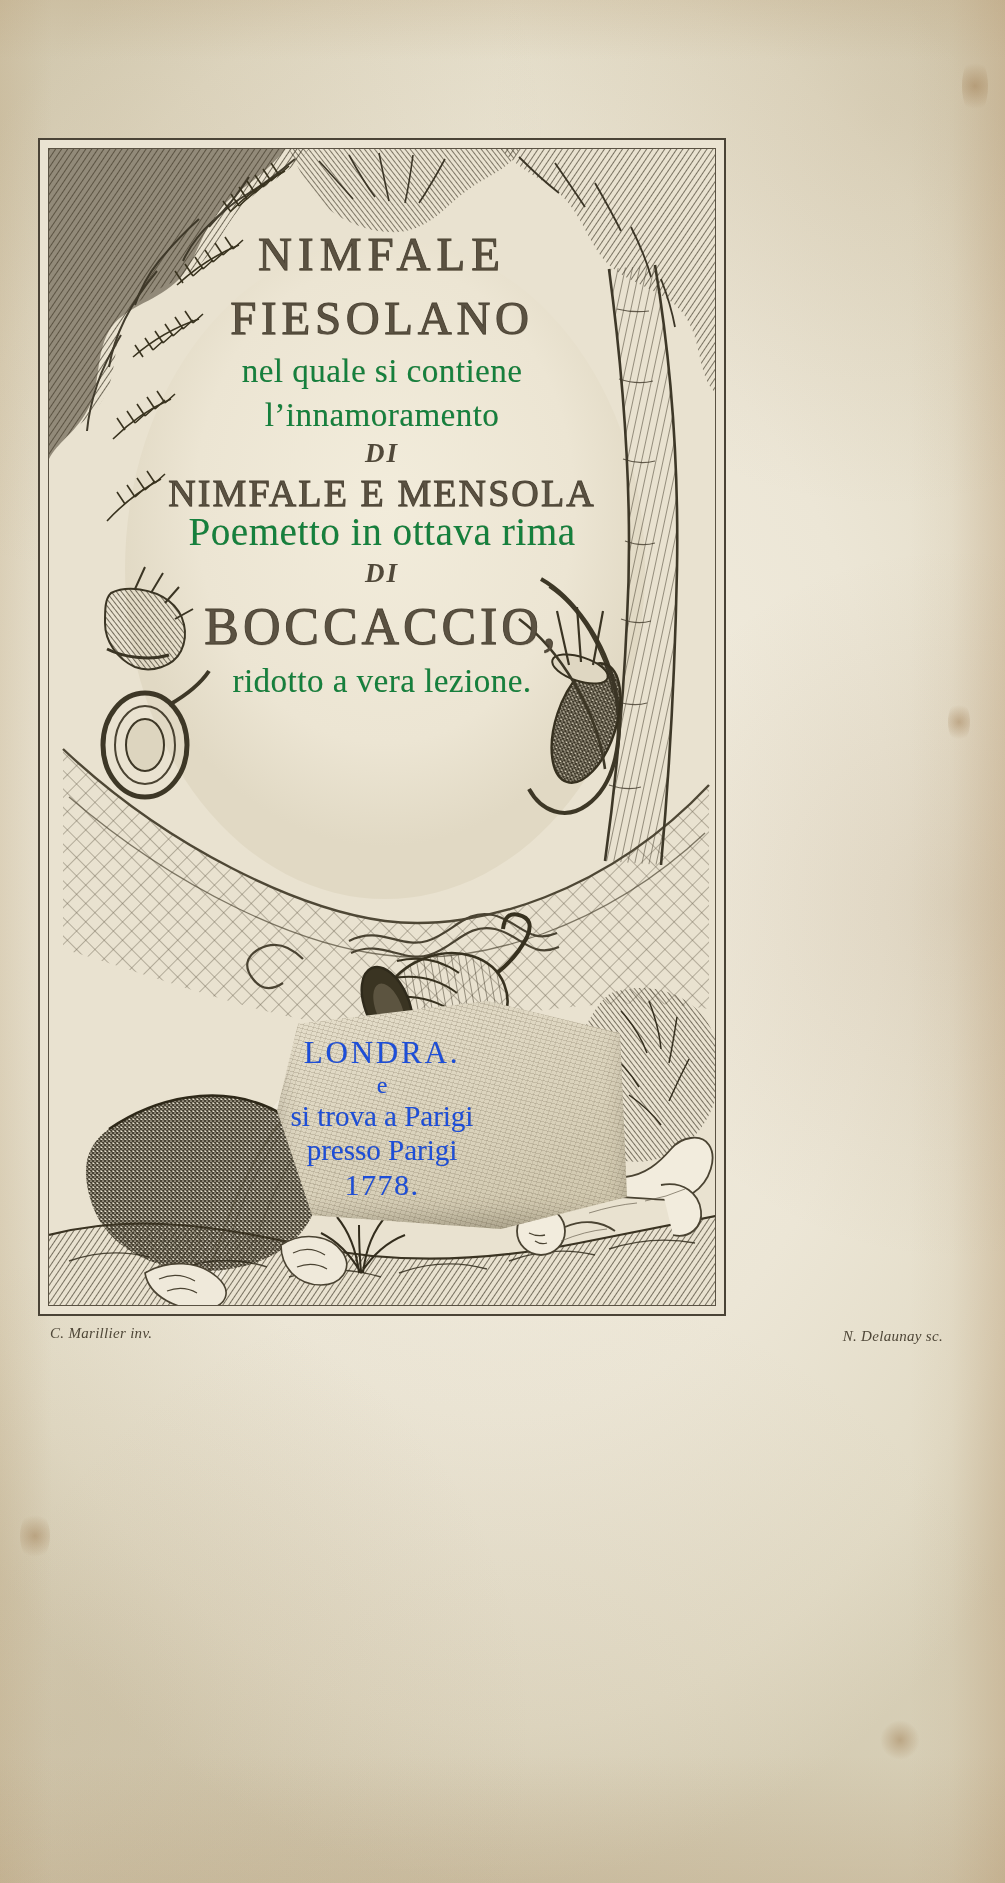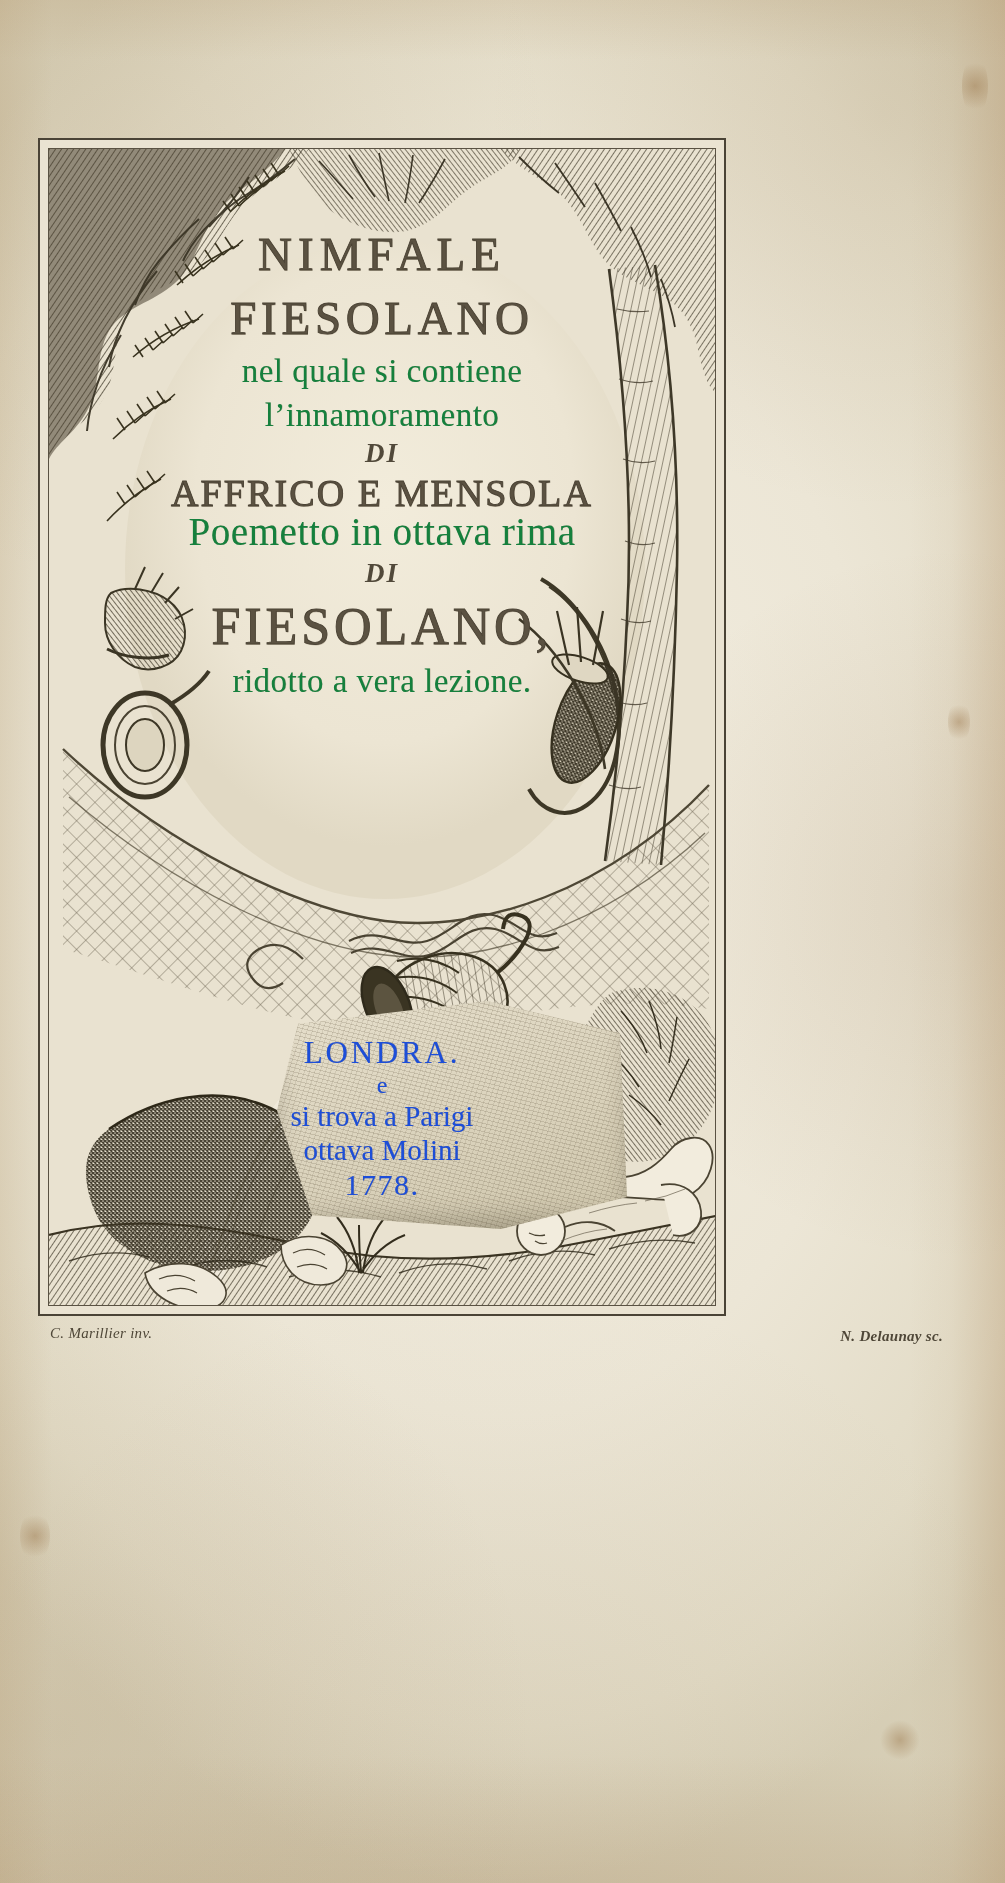--- a/index.html
+++ b/index.html
@@ -115,21 +115,21 @@
 
   
   #credit-left{
     position:absolute;left:50px;top:1325px;
     font-size:15px;font-style:italic;color:#4f4738;
     font-family:"Liberation Serif", serif;letter-spacing:.02em;
   }
   #credit-right{
     position:absolute;right:62px;top:1328px;
     font-size:15px;font-style:italic;color:#4f4738;
-    font-family:"Liberation Serif", serif;letter-spacing:.02em;font-weight:bold;
+    font-family:"Liberation Serif", serif;letter-spacing:.02em;
   }
 
   
   #stone{
     position:absolute;left:228px;top:852px;width:350px;height:228px;
     background:
       repeating-linear-gradient(14deg, rgba(96,84,62,.20) 0 1px, transparent 1px 4px),
       repeating-linear-gradient(-72deg, rgba(96,84,62,.13) 0 1px, transparent 1px 5px),
       linear-gradient(160deg,#e6dfcc,#d9d1ba 60%,#cdc4aa);
     clip-path:polygon(6% 10%, 60% 0%, 98% 14%, 100% 86%, 64% 100%, 10% 94%, 0% 48%);
@@ -403,32 +403,32 @@
       </svg>
 
       <div id="stone"></div>
 
       <div id="title-block">
         <div class="ln caps-hollow l-nimfale">NIMFALE</div>
         <div class="ln caps-hollow l-fiesolano">FIESOLANO</div>
         <div class="ln script l-nelquale">nel quale si contiene</div>
         <div class="ln script l-innam">l’innamoramento</div>
         <div class="ln ital-di">DI</div>
-        <div class="ln caps-hollow l-affrico">AFFRICO E MENSOLA</div>
+        <div class="ln caps-hollow l-affrico">NIMFALE E MENSOLA</div>
         <div class="ln script l-poemetto">Poemetto in ottava rima</div>
         <div class="ln ital-di">DI</div>
-        <div class="ln caps-hollow l-boccaccio">FIESOLANO,</div>
+        <div class="ln caps-hollow l-boccaccio">BOCCACCIO,</div>
         <div class="ln script l-ridotto">ridotto a vera lezione.</div>
       </div>
 
       <div id="imprint">
         <div class="ln imp-londra">LONDRA.</div>
         <div class="ln imp-e">e</div>
         <div class="ln imp-parigi">si trova a Parigi</div>
-        <div class="ln imp-molini">ottava Molini</div>
+        <div class="ln imp-molini">presso Parigi</div>
         <div class="ln imp-year">1778.</div>
       </div>
 
     </div>
   </div>
 </div>
 
 <div id="credit-left">C. Marillier inv.</div>
 <div id="credit-right">N. Delaunay sc.</div>
 

